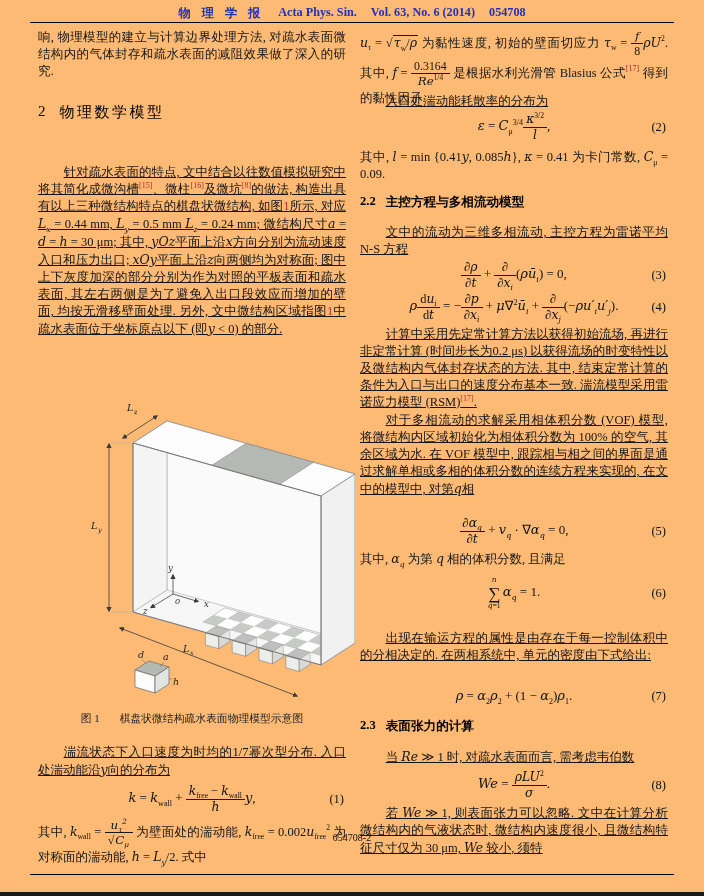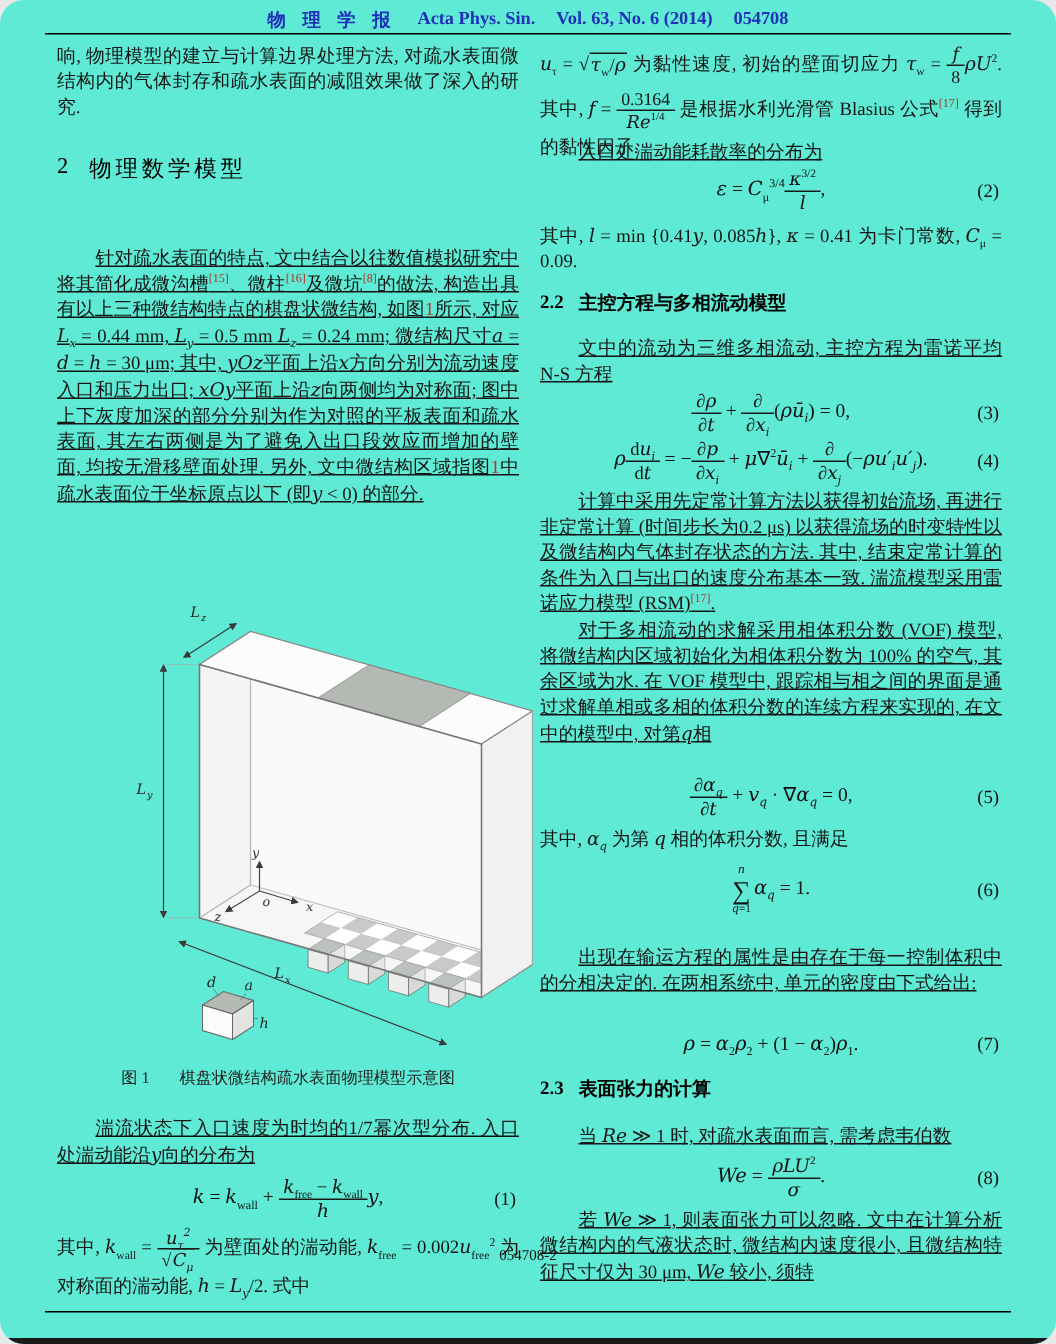--- a/index.html
+++ b/index.html
@@ -1,17 +1,17 @@
 <!DOCTYPE html>
 <html><head>
 <meta charset="utf-8">
 <style>
   html,body{margin:0;padding:0;}
   body{background:#e8e8e8;font-family:"Liberation Serif",serif;}
-  .page{position:relative;width:704px;height:896px;margin:0 auto;background:#5eead4;overflow:hidden;border-radius:16px;}
+  .page{position:relative;width:704px;height:896px;margin:0 auto;background:#fdba74;overflow:hidden;}
 
   
   .hdr{position:absolute;top:5px;left:0;width:100%;display:flex;justify-content:center;gap:14px;
        font-size:12.2px;font-weight:bold;color:#2130b8;}
   .hdr .cn{letter-spacing:4px;}
   .hdr-rule{position:absolute;top:22px;left:30px;width:644px;border-top:1.6px solid #000;}
 
   
   .blk{position:absolute;width:308px;font-size:12.5px;line-height:17px;text-align:justify;color:#151515;}
   .lcol{left:38px;} .rcol{left:360px;}

